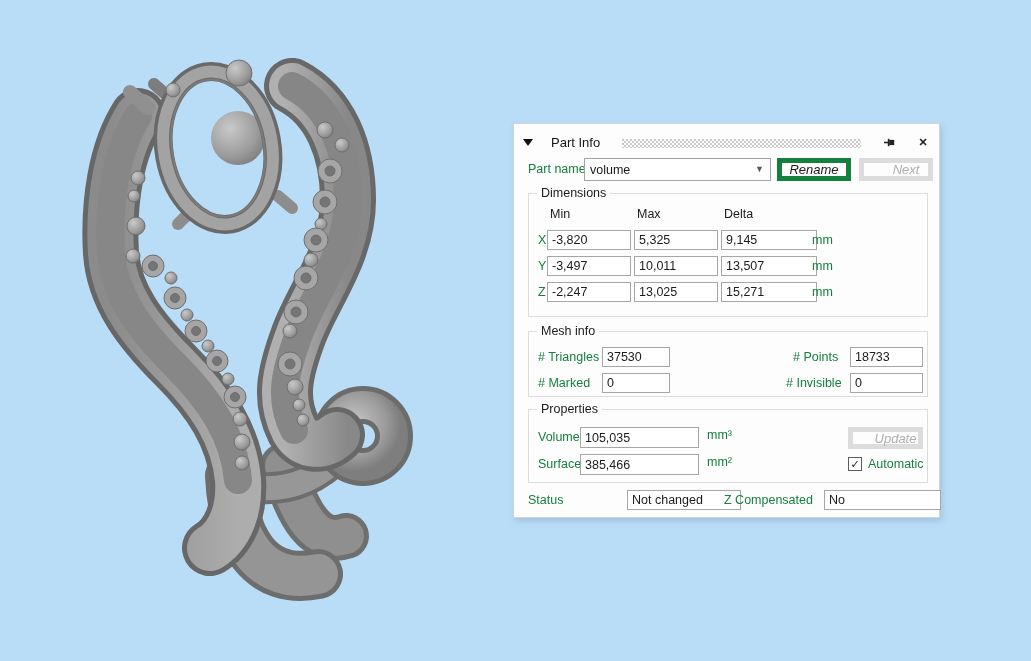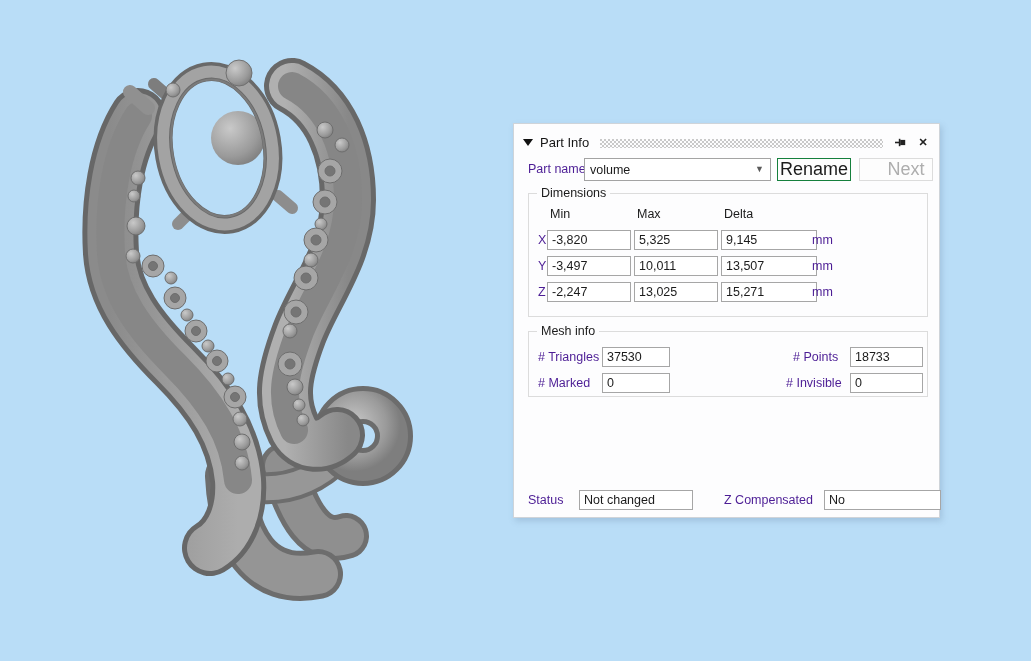--- a/index.html
+++ b/index.html
@@ -19,21 +19,21 @@
     position: absolute; left: 513px; top: 123px;
     width: 427px; height: 395px;
     background: #fdfdfe;
     border: 1px solid #cfd4d9;
     box-shadow: 2px 3px 6px rgba(90,120,150,0.25);
     font-size: 12.5px;
   }
 
   .titlebar {
     position: absolute; top: 0; left: 0; right: 0; height: 24px;
-    display: flex; align-items: center; padding: 12px 8px 0 9px; gap: 7px;
+    display: flex; align-items: center; padding: 12px 8px 0 9px; gap: 18px;
   }
   .collapse-tri {
     width: 0; height: 0; cursor: pointer;
     border-left: 5px solid transparent; border-right: 5px solid transparent;
     border-top: 7px solid #111;
   }
   .title-text { font-size: 13px; color: #151515; white-space: nowrap; }
   .drag-texture {
     flex: 1; height: 9px; margin: 2px 2px 0 4px;
     background-image:
@@ -41,36 +41,36 @@
       radial-gradient(circle at 1px 1px, #c9c9c9 0.9px, transparent 1.1px);
     background-size: 4px 4px, 4px 4px;
     background-position: 0 0, 2px 2px;
   }
   .titlebar .winbtn { display: flex; align-items: center; justify-content: center;
     width: 16px; height: 16px; cursor: pointer; }
   .close-glyph { font-size: 11px; font-weight: bold; color: #222; line-height: 1; }
 
   
   .row-partname { position: absolute; top: 34px; left: 14px; right: 13px; height: 23px; }
-  .lbl { color: #4c1d95; white-space: nowrap; }
+  .lbl { color: #15803d; white-space: nowrap; }
   .row-partname .lbl { position: absolute; left: 0; top: 4px; }
   .combo {
     position: absolute; left: 56px; top: 0; width: 187px; height: 23px;
     background: #fff; border: 1px solid #a3a3a3;
     display: flex; align-items: center; padding: 0 20px 0 5px; cursor: pointer;
   }
   .combo-value { flex: 1; overflow: hidden; white-space: nowrap; }
   .combo-arrow {
     position: absolute; right: 6px; top: 5px; color: #5a5a5a; font-size: 9px;
   }
   .btn {
     position: absolute; top: 0; height: 23px;
-    background: #fdfdfd; border: 1px solid #15803d;
+    background: #fdfdfd; border: 5px solid #15803d;
     display: flex; align-items: center; justify-content: center;
-    font-size: 18px; color: #1b1b1b; cursor: pointer;
+    font-size: 13px; color: #1b1b1b; cursor: pointer; font-style: italic;
   }
   .btn.disabled { border-color: #dcdcdc; color: #aeaeae; cursor: default; background: #fdfdfd; padding-left: 20px; }
   #rename-btn { left: 249px; width: 74px; }
   #next-btn   { left: 331px; width: 74px; }
 
   
   .groupbox {
     position: absolute; left: 14px; width: 400px;
     border: 1px solid #dcdcdc; background: transparent;
   }
@@ -286,21 +286,40 @@
     <input class="field mesh-input-l" style="top: 15px;" readonly="" value="37530">
     <span class="abs lbl" style="left:264px;top:18px"># Points</span>
     <input class="field mesh-input-r" style="top: 15px;" readonly="" value="18733">
 
     <span class="abs lbl" style="left:9px;top:44px"># Marked</span>
     <input class="field mesh-input-l" style="top: 41px;" readonly="" value="0">
     <span class="abs lbl" style="left:257px;top:44px"># Invisible</span>
     <input class="field mesh-input-r" style="top: 41px;" readonly="" value="0">
   </div>
 
+  <div class="groupbox" id="props-box">
+    <span class="legend">Properties</span>
+
+    <span class="abs lbl" style="left:9px;top:20px">Volume</span>
+    <input class="field prop-input" style="top: 17px;" readonly="" value="105,035">
+    <span class="abs lbl prop-unit" style="top:18px">mm³</span>
+    <div class="btn disabled" id="update-btn" style="top:17px">Update</div>
+
+    <span class="abs lbl" style="left:9px;top:47px">Surface</span>
+    <input class="field prop-input" style="top: 44px;" readonly="" value="385,466">
+    <span class="abs lbl prop-unit" style="top:45px">mm²</span>
+
+    <div class="checkbox-wrap">
+      <span class="checkbox">
+        <span>✓</span>
+      </span>
+      <span class="lbl">Automatic</span>
+    </div>
+  </div>
 
   <div class="row-status">
     <span class="lbl" style="left:0">Status</span>
-    <input class="field" id="status-input" style="top: 0px;" readonly="" value="Not changed">
+    <input class="field" id="status-input" style="top: 0px; margin-left: 48px;" readonly="" value="Not changed">
     <span class="lbl abs" style="left:196px;top:3px">Z Compensated</span>
     <input class="field" id="zcomp-input" style="top: 0px;" readonly="" value="No">
   </div>
 
 </div>
 
 </body></html>

